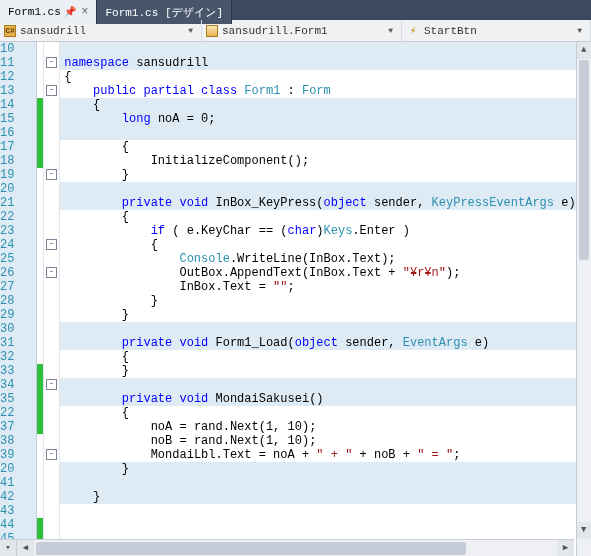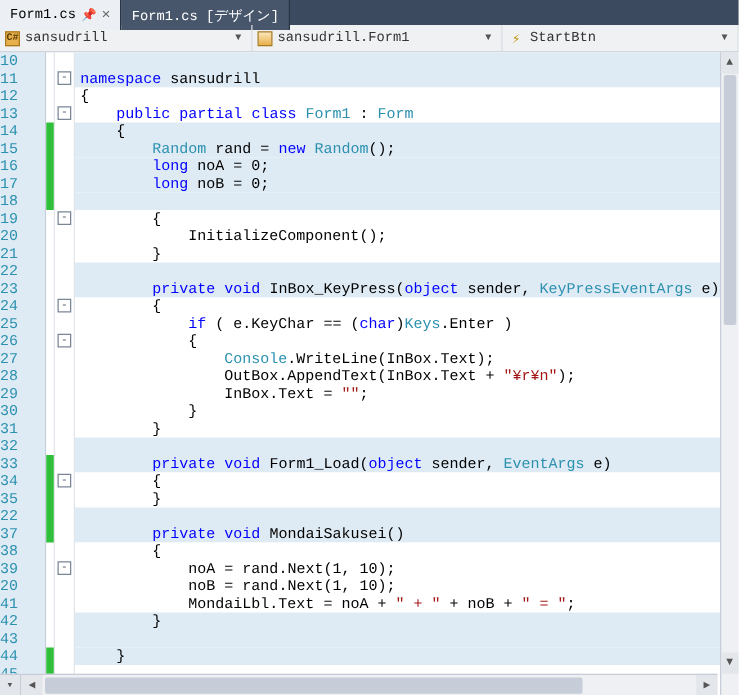--- a/index.html
+++ b/index.html
@@ -134,23 +134,21 @@
       <div class="fold" style="top: 225px;">-</div>
       <div class="fold" style="top: 337px;">-</div>
       <div class="fold" style="top: 407px;">-</div>
     </div>
   <div class="code" id="code">
       <div class="codeline hl0"></div>
       <div class="codeline hl0"><span class="kw">namespace</span> <span class="id">sansudrill</span></div>
       <div class="codeline hl1">{</div>
       <div class="codeline hl1">    <span class="kw">public</span> <span class="kw">partial</span> <span class="kw">class</span> <span class="type">Form1</span> : <span class="type">Form</span></div>
       <div class="codeline hl0">    {</div>
-      <div class="codeline hl0">        <span class="type">Random</span> <span class="id">rand</span> = <span class="kw">new</span> <span class="type">Random</span>();</div>
       <div class="codeline hl0">        <span class="kw">long</span> <span class="id">noA</span> = 0;</div>
-      <div class="codeline hl0">        <span class="kw">long</span> <span class="id">noB</span> = 0;</div>
       <div class="codeline hl0"></div>
       <div class="codeline hl1">        {</div>
       <div class="codeline hl1">            <span class="id">InitializeComponent</span>();</div>
       <div class="codeline hl1">        }</div>
       <div class="codeline hl0"></div>
       <div class="codeline hl0">        <span class="kw">private</span> <span class="kw">void</span> <span class="id">InBox_KeyPress</span>(<span class="kw">object</span> <span class="id">sender</span>, <span class="type">KeyPressEventArgs</span> <span class="id">e</span>)</div>
       <div class="codeline hl1">        {</div>
       <div class="codeline hl1">            <span class="kw">if</span> ( <span class="id">e</span>.<span class="id">KeyChar</span> == (<span class="kw">char</span>)<span class="type">Keys</span>.<span class="id">Enter</span> )</div>
       <div class="codeline hl1">            {</div>
       <div class="codeline hl1">                <span class="type">Console</span>.<span class="id">WriteLine</span>(<span class="id">InBox</span>.<span class="id">Text</span>);</div>

